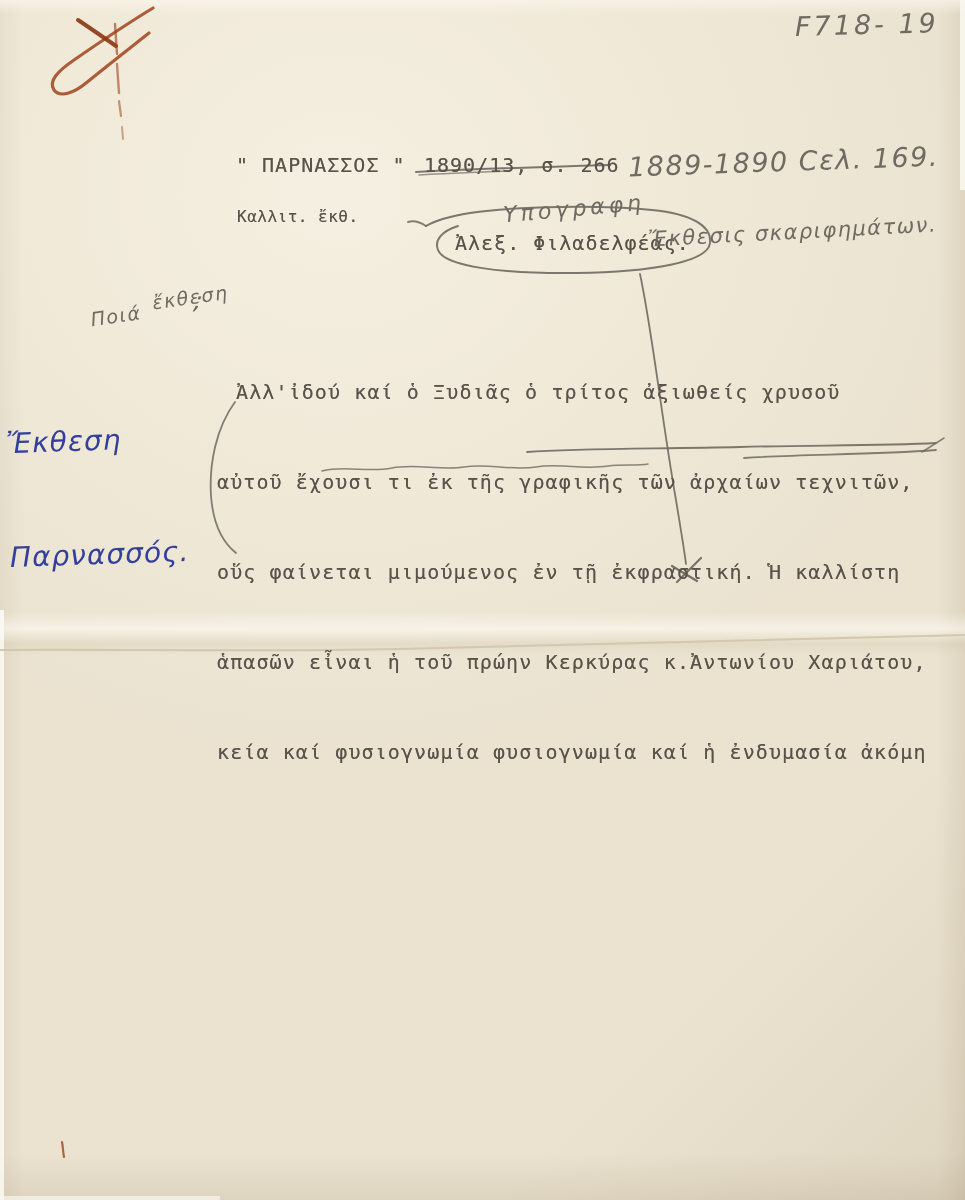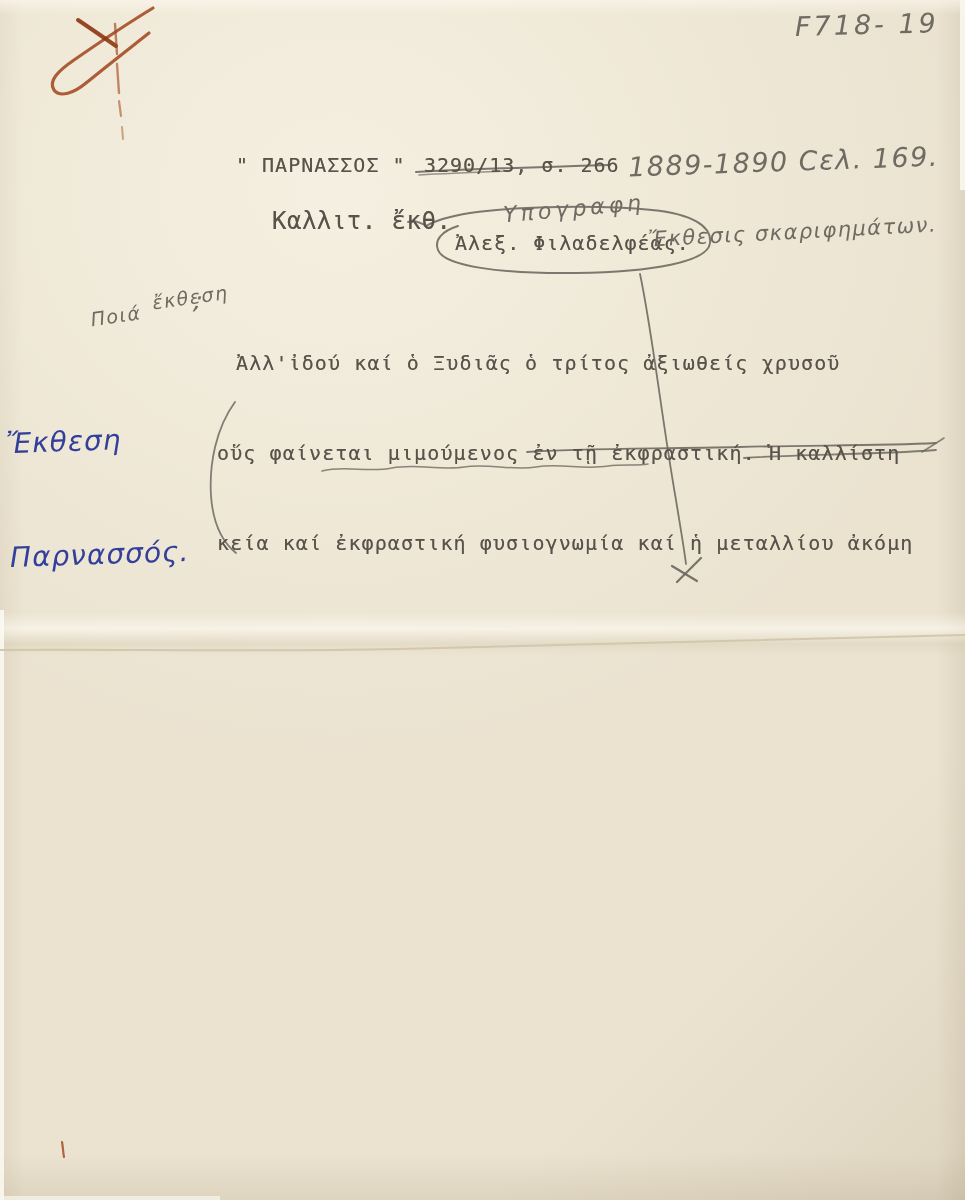--- a/index.html
+++ b/index.html
@@ -34,41 +34,41 @@
   .hw{
     position:absolute;white-space:pre;font-style:italic;
     font-family:"DejaVu Sans", sans-serif;
     color:var(--pencil);
   }
   .hw.blue{color:var(--blue);}
 
   .doc-title{left:236px;top:153px;font-size:20px;letter-spacing:1px;}
   .struck-ref{left:424px;top:153px;font-size:20px;letter-spacing:1px;}
   .date-corr{left:628px;top:146px;font-size:27px;letter-spacing:1.5px;transform:rotate(-2deg);}
-  .kallit{left:237px;top:207px;font-size:24px;letter-spacing:.5px;margin-left:35px;}
+  .kallit{left:237px;top:207px;font-size:16px;letter-spacing:.5px;}
   .ypografi{left:503px;top:196px;font-size:22px;letter-spacing:4px;transform:rotate(-5deg);}
   .circled-name{left:455px;top:231px;font-size:20px;letter-spacing:1px;}
   .ekthesis-note{left:648px;top:220px;font-size:21px;letter-spacing:1.5px;transform:rotate(-3deg);}
   .archive-no{left:795px;top:9px;font-size:27px;letter-spacing:3px;transform:rotate(-1.5deg);}
 
   .margin-q{left:60px;top:279px;font-size:19px;letter-spacing:1.5px;transform:rotate(-8deg);}
   .margin-q .w2{position:relative;top:-8px;left:5px;}
   .qmark{left:194px;top:286px;font-size:25px;transform:rotate(7deg);}
 
   .blue-note{left:8px;top:346px;font-size:28px;line-height:38px;letter-spacing:1px;transform:rotate(-2deg);}
 
   .para{
     position:absolute;left:217px;top:288px;width:745px;
     font-family:"DejaVu Sans Mono","DejaVu Sans",monospace;
     font-size:20px;line-height:30px;letter-spacing:1.1px;
     color:var(--ink);text-shadow:0 0 .5px rgba(88,82,74,.55);
     white-space:pre;
   }
   .para .line{height:30px;}
-  .para .line.first{text-indent:19px;}
+  .para .line.first{text-indent:19px;margin-top:29px;}
 
   .marks{position:absolute;left:0;top:0;pointer-events:none;}
   .pencil-stroke{fill:none;stroke:var(--pencil);stroke-linecap:round;stroke-linejoin:round;}
   .rust-stroke{fill:none;stroke:var(--rust);stroke-linecap:round;stroke-linejoin:round;}
 </style>
 </head>
 <body>
 
 <div class="scan">
 
@@ -123,36 +123,38 @@
     </g>
 
     <g>
       <path class="rust-stroke" stroke-width="2.2" opacity="0.8" d="M62,1142 C63,1147 63,1152 64,1157"></path>
     </g>
   </svg>
 
   <div class="hw archive-no">F718- 19</div>
 
   <div class="typed doc-title">" ΠΑΡΝΑΣΣΟΣ "</div>
-  <div class="typed struck-ref">3290/13, σ. 266</div>
+  <div class="typed struck-ref">1890/13, σ. 266</div>
   <div class="hw date-corr">1889-1890 Ϲελ. 169.</div>
 
   <div class="typed kallit">Καλλιτ. ἔκθ.</div>
   <div class="hw ypografi">Υπογραφη</div>
   <div class="typed circled-name">Ἀλεξ. Φιλαδελφέας.</div>
   <div class="hw ekthesis-note">Ἔκθεσις σκαριφημάτων.</div>
 
   <div class="hw margin-q">
     <span>Ποιά</span><span> </span><span class="w2">ἔκθεση</span>
   </div>
   <div class="hw qmark">;</div>
   <div class="hw blue blue-note">
     <div>Ἔκθεση</div>
     <div>Παρνασσός.</div>
   </div>
 
   <div class="para">
     <div class="line first">Ἀλλ'ἰδού καί ὁ Ξυδιᾶς ὁ τρίτος ἀξιωθείς χρυσοῦ</div>
+    <div class="line">αὐτοῦ ἔχουσι τι ἐκ τῆς γραφικῆς τῶν ἀρχαίων τεχνιτῶν,</div>
     <div class="line">οὕς φαίνεται μιμούμενος ἐν τῇ ἐκφραστική. Ἡ καλλίστη</div>
-    <div class="line">κεία καί ἐκφραστική φυσιογνωμία καί ἡ μεταλλίου ἀκόμη</div>
+    <div class="line">ἁπασῶν εἶναι ἡ τοῦ πρώην Κερκύρας κ.Ἀντωνίου Χαριάτου,</div>
+    <div class="line">κεία καί φυσιογνωμία φυσιογνωμία καί ἡ ἐνδυμασία ἀκόμη</div>
   </div>
 
 </div>
 
 </body></html>

